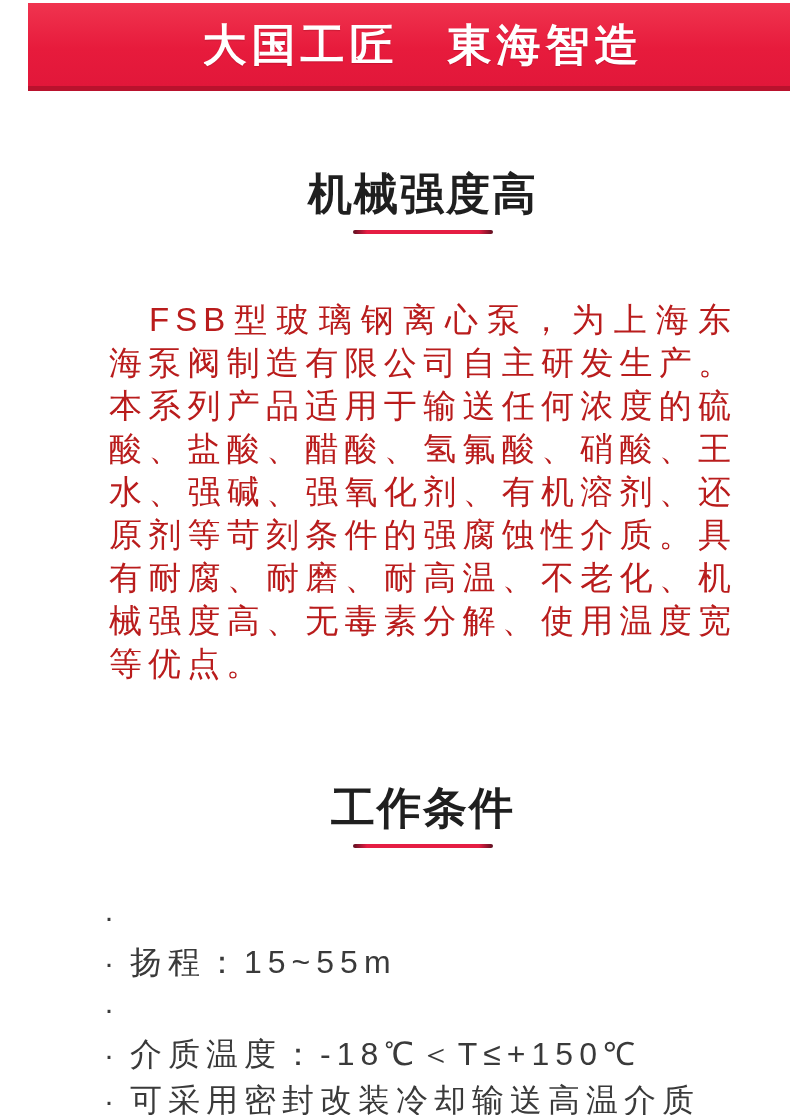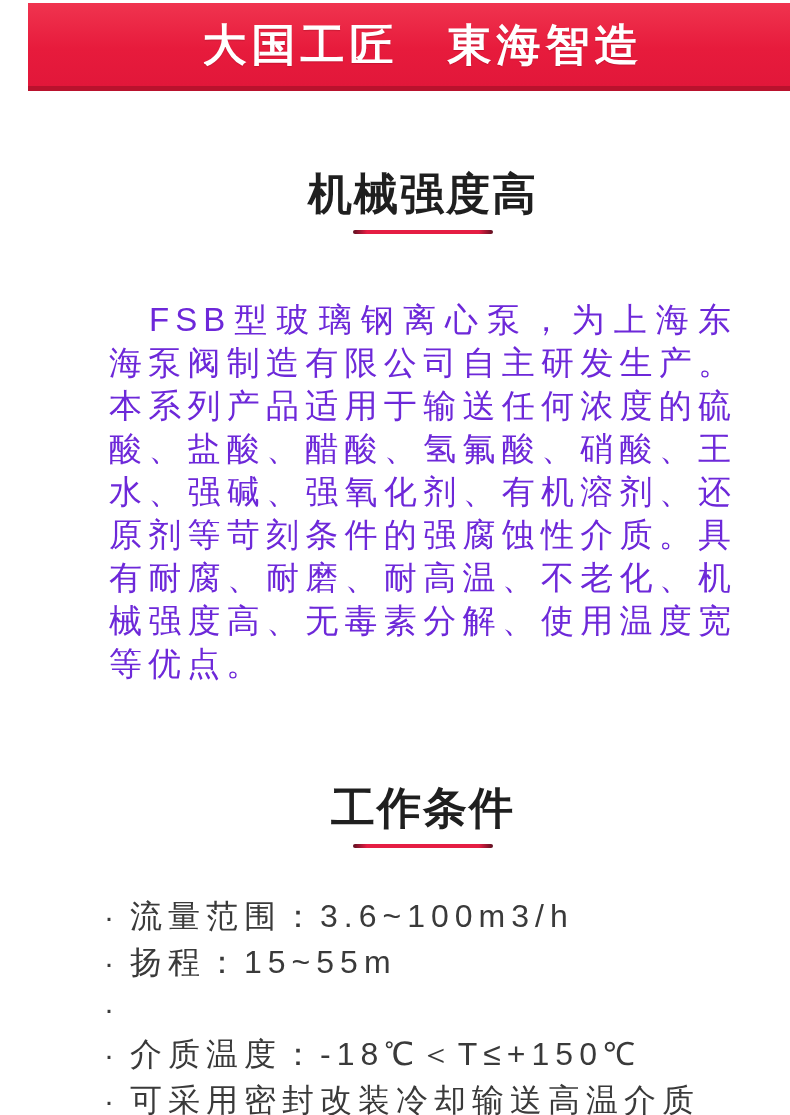--- a/index.html
+++ b/index.html
@@ -55,21 +55,21 @@
     height: 4px;
     margin: 13px auto 0 auto;
     border-radius: 2px;
     background: linear-gradient(90deg, #5d1020 0%, #e51d43 10%, #e51d43 90%, #5d1020 100%);
   }
 
   
   .overview-paragraph {
     width: 628px;
     margin: 64px auto 16px auto;
-    color: #6d28d9;
+    color: #b91c1c;
     font-size: 33px;
     line-height: 43px;
     letter-spacing: 6px;
     text-align: justify;
     text-indent: 40px;
   }
 
   
   .conditions-list {
     list-style: none;
@@ -108,21 +108,20 @@
     <p class="overview-paragraph">FSB型玻璃钢离心泵，为上海东海泵阀制造有限公司自主研发生产。本系列产品适用于输送任何浓度的硫酸、盐酸、醋酸、氢氟酸、硝酸、王水、强碱、强氧化剂、有机溶剂、还原剂等苛刻条件的强腐蚀性介质。具有耐腐、耐磨、耐高温、不老化、机械强度高、无毒素分解、使用温度宽等优点。</p>
   </section>
 
   <section>
     <h2 class="section-heading heading-conditions">工作条件</h2>
     <div class="title-underline"></div>
 
     <ul class="conditions-list">
       <li>
         <span class="dot">·</span>
-        <span>流量范围：3.6~100m3/h</span>
       </li>
       <li>
         <span class="dot">·</span>
         <span>扬程：15~55m</span>
       </li>
       <li>
         <span class="dot">·</span>
       </li>
       <li>
         <span class="dot">·</span>

